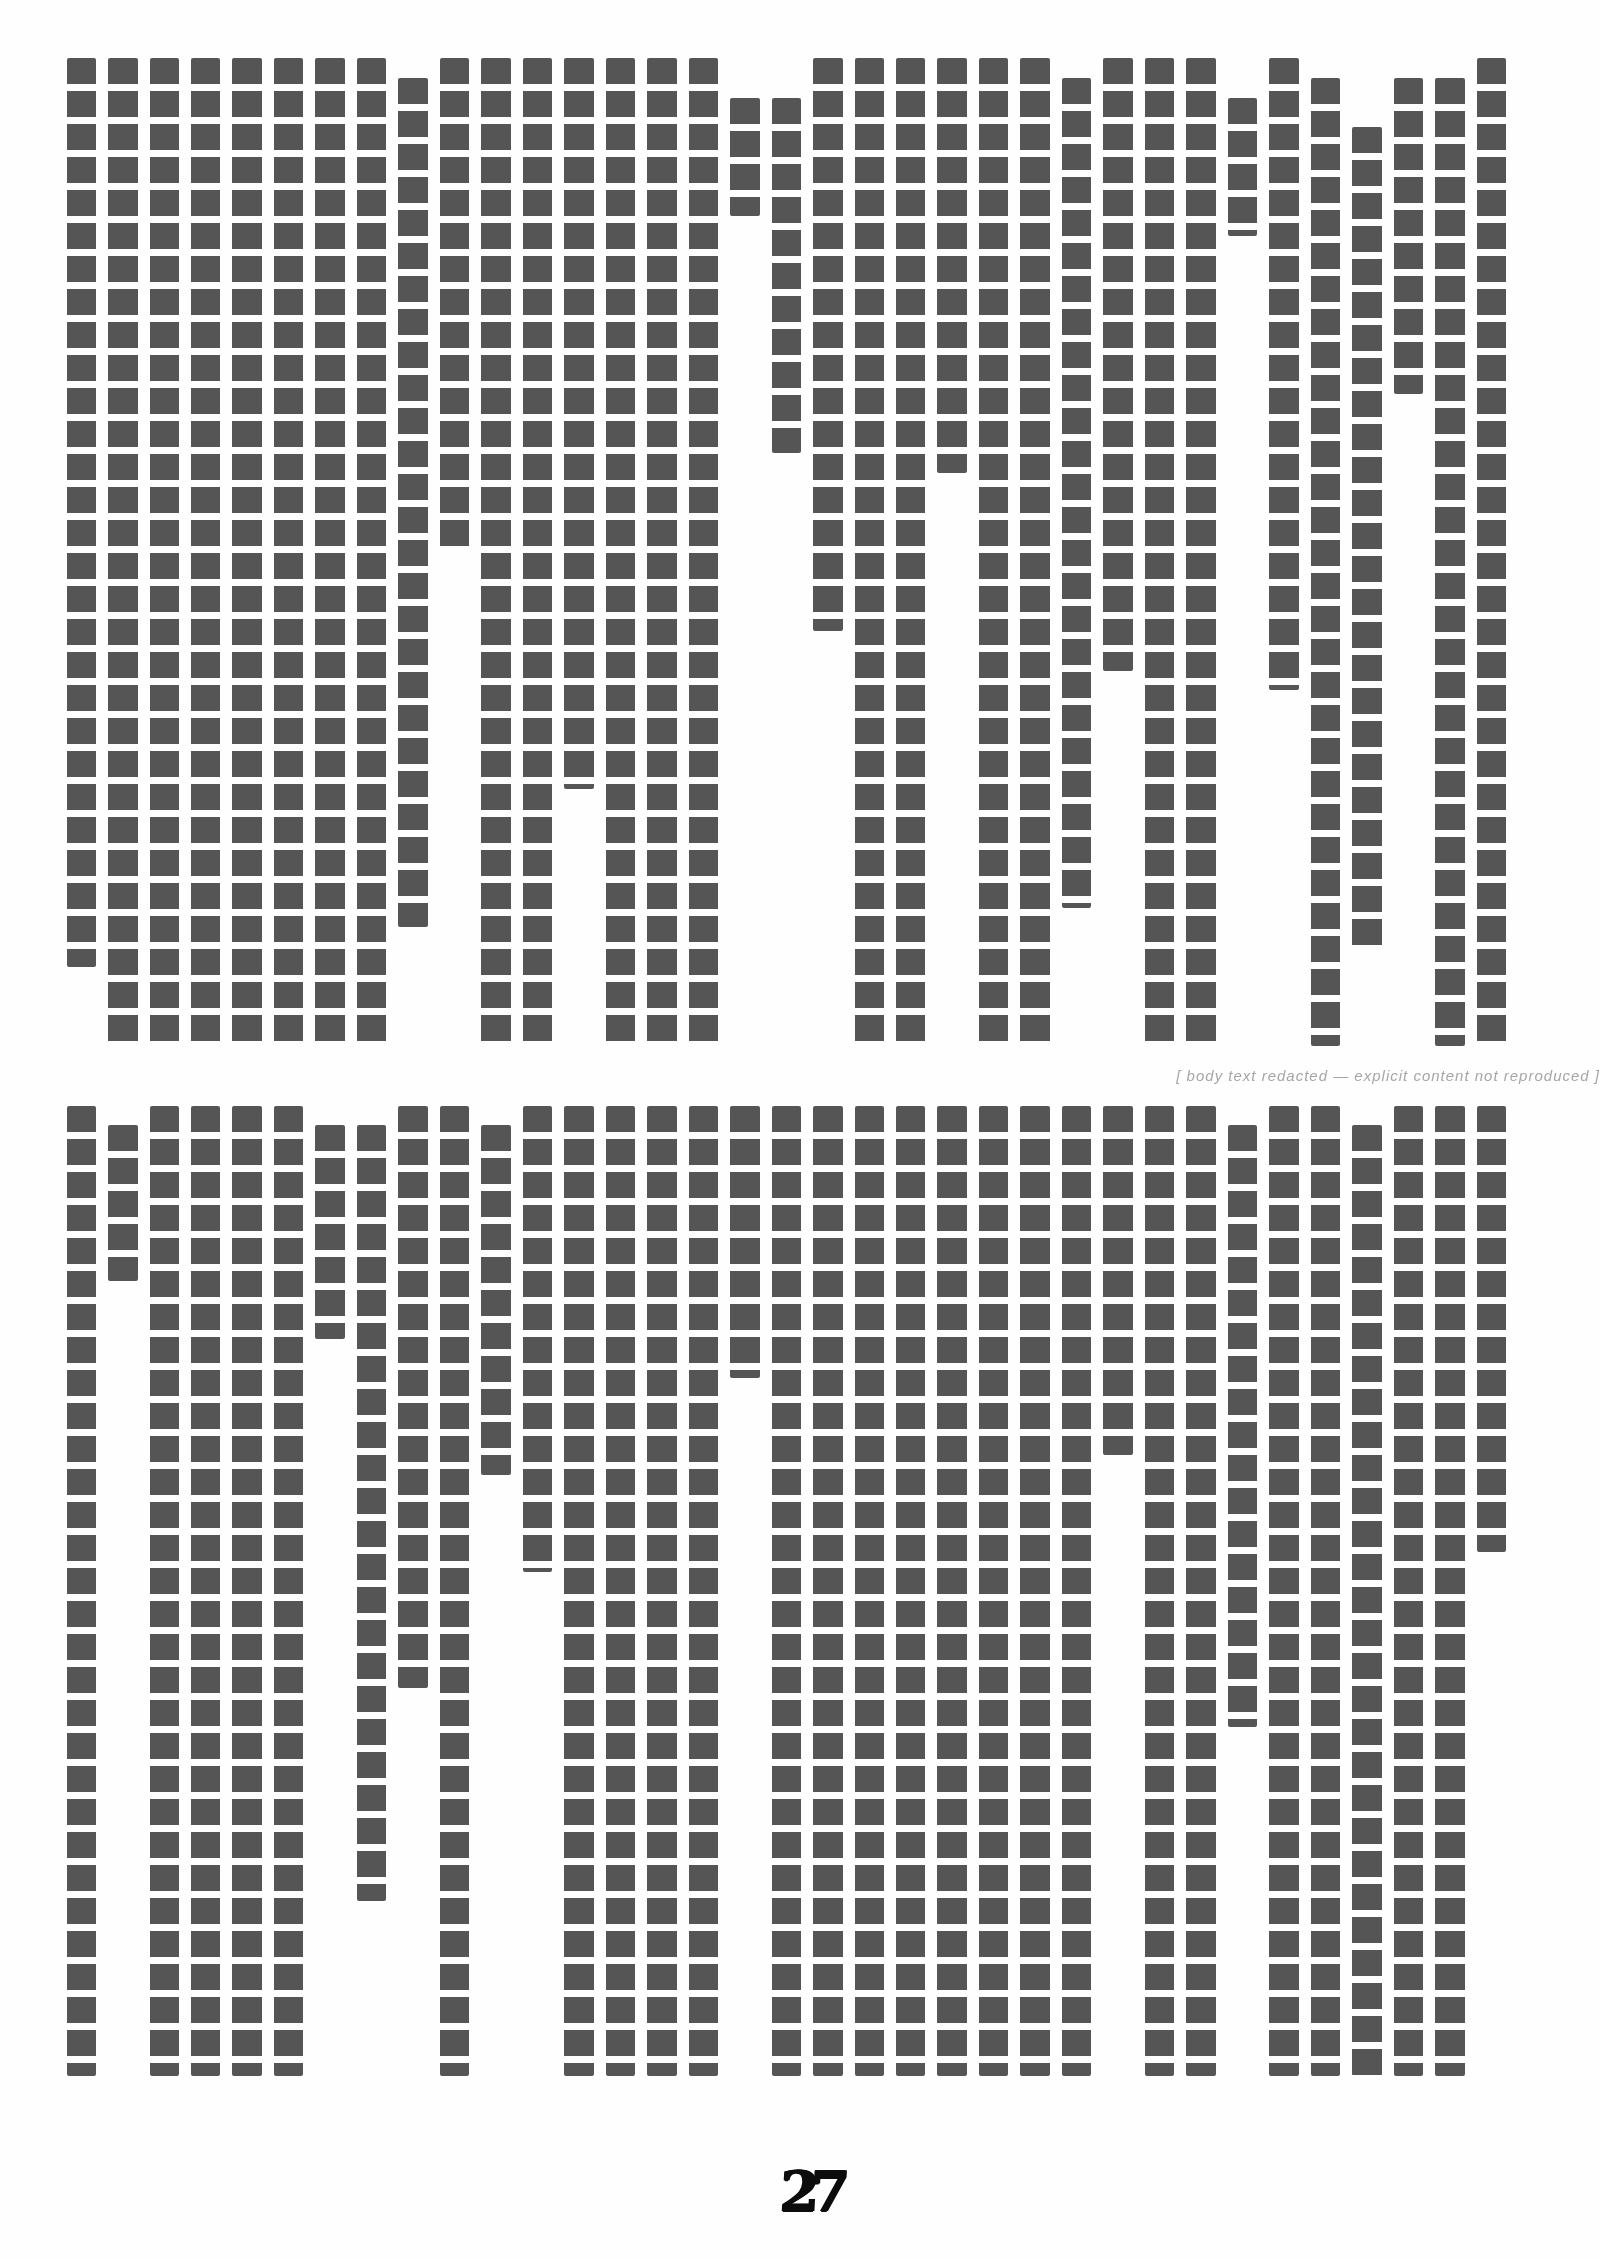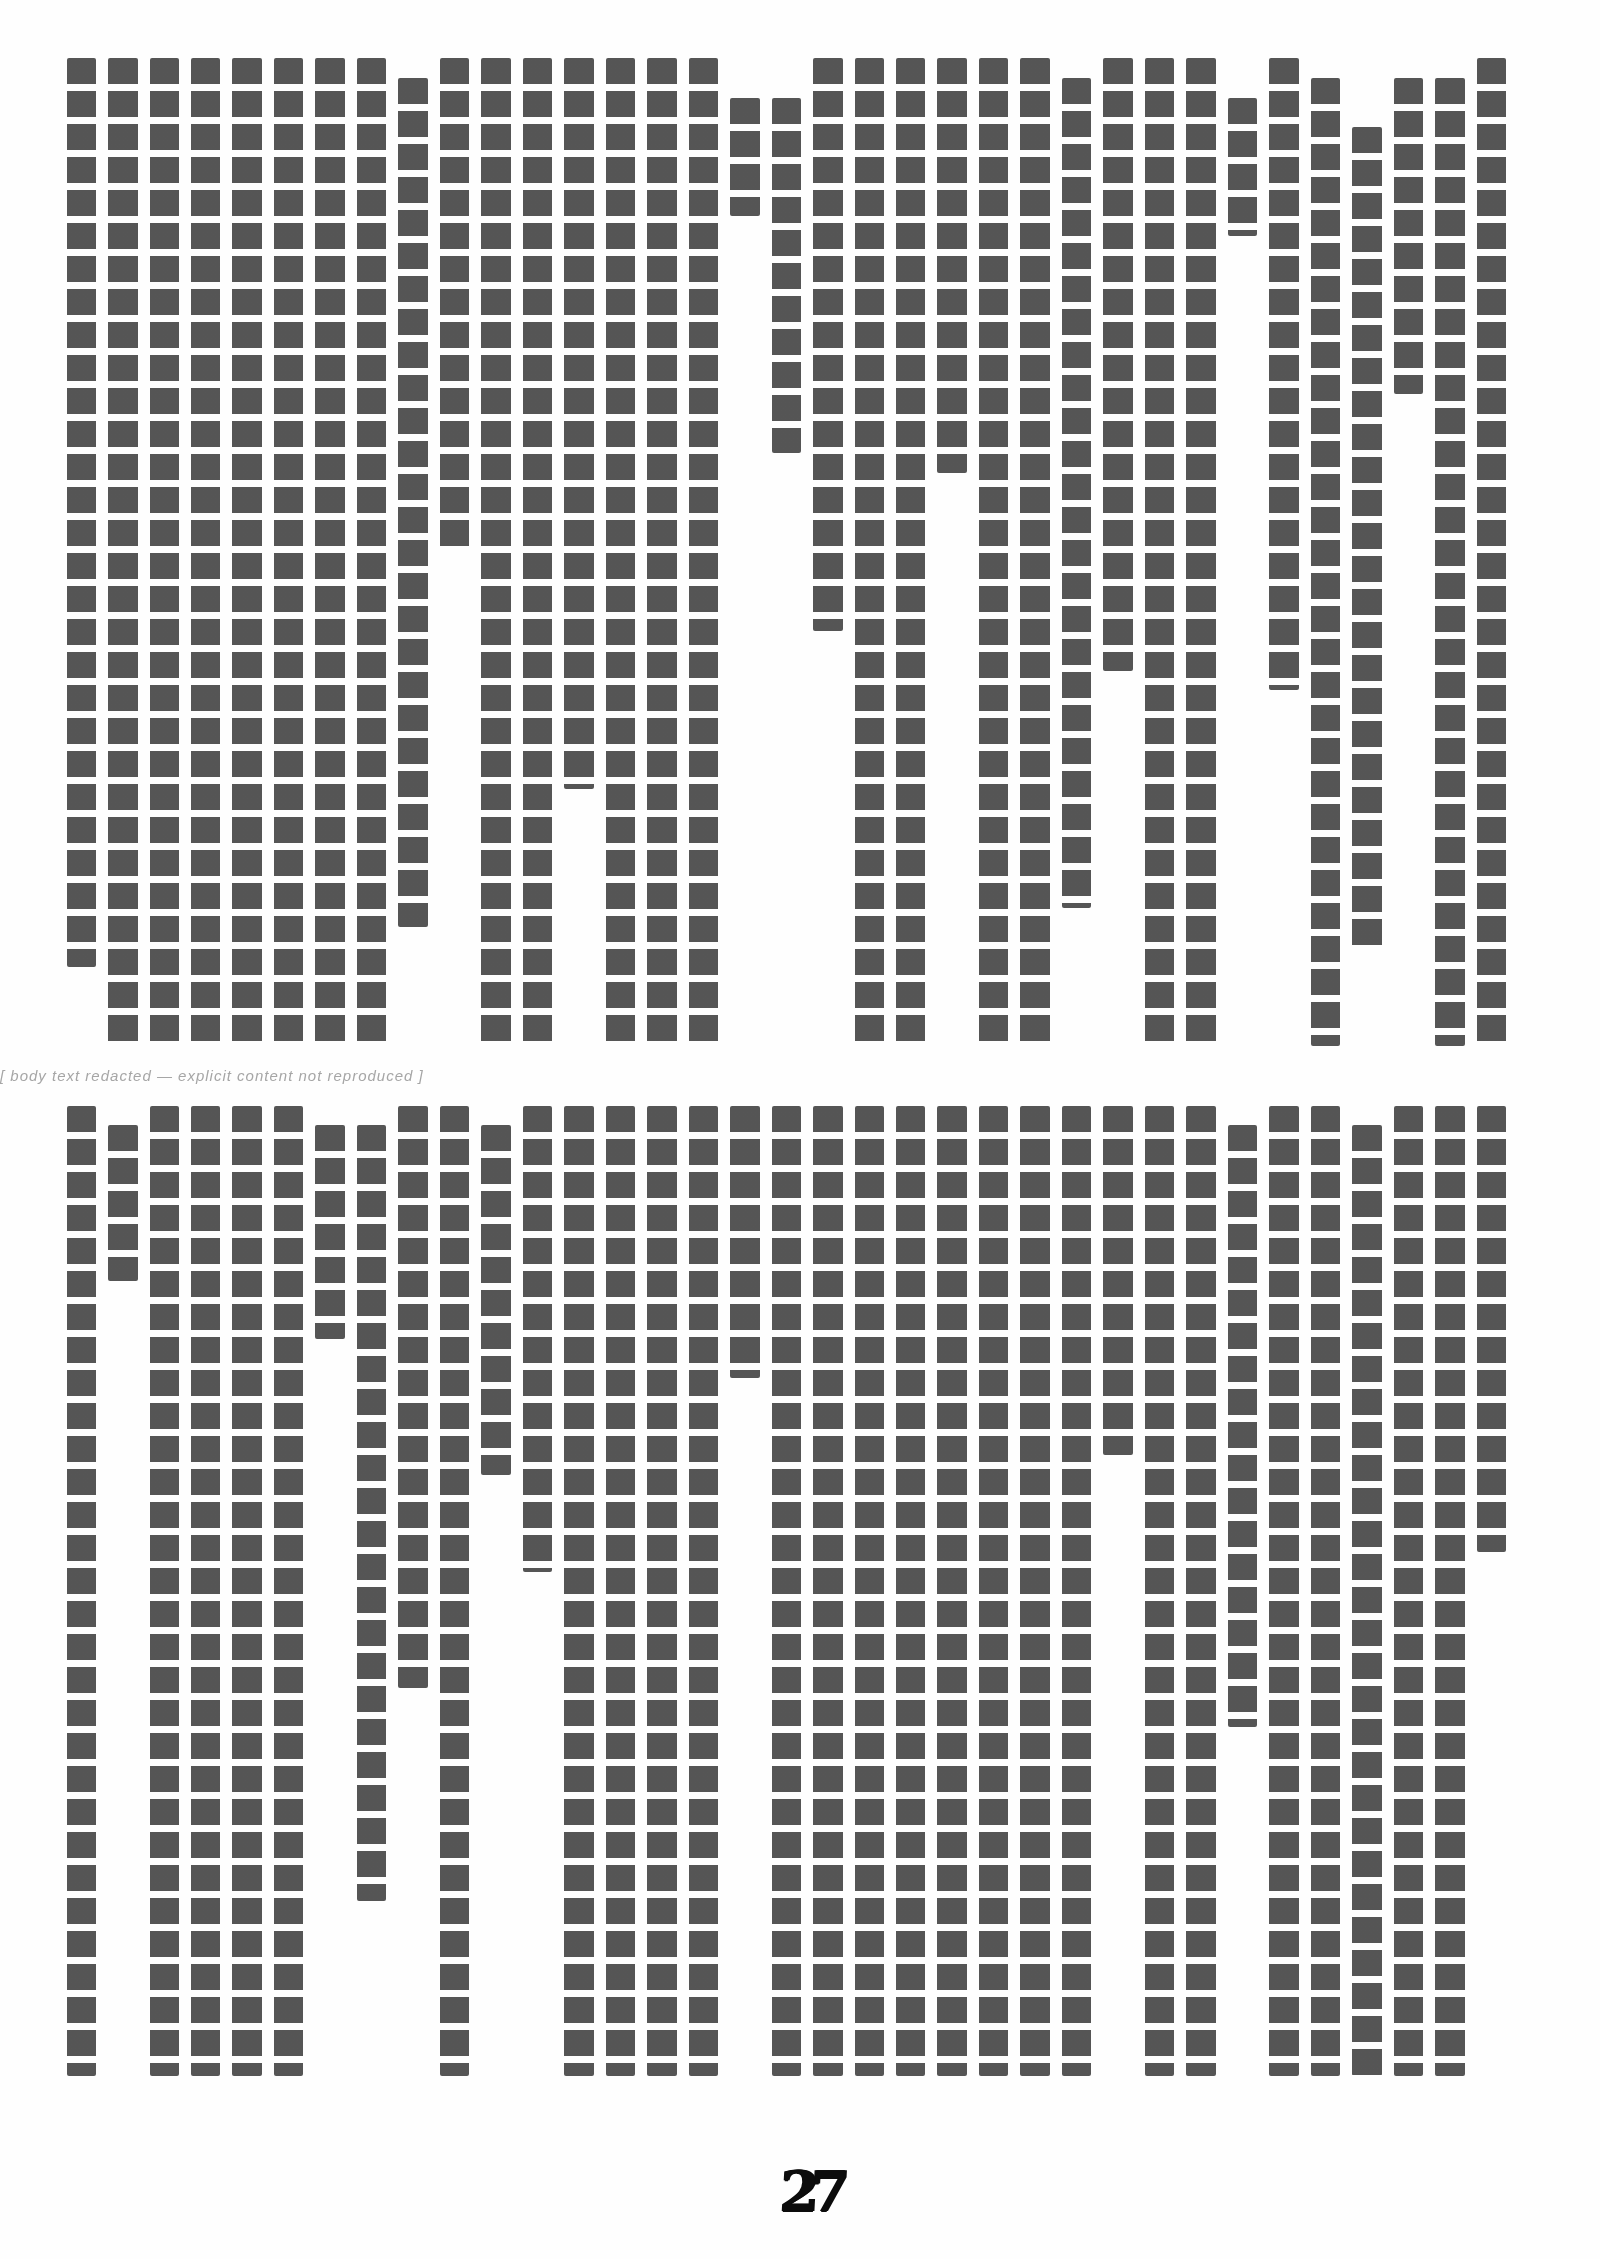--- a/index.html
+++ b/index.html
@@ -46,21 +46,21 @@
     opacity: 0.82;
   }
 
   .gap-notice {
     position: absolute;
     left: 0;
     right: 0;
     top: 1056px;
     height: 40px;
     line-height: 40px;
-    text-align: left;
+    text-align: right;
     font-family: "Liberation Sans", sans-serif;
     font-size: 15px;
     letter-spacing: 1px;
     color: #a6a6a6;
     font-style: italic;
   }
 
   .page-number {
     position: absolute;
     left: 740px;

